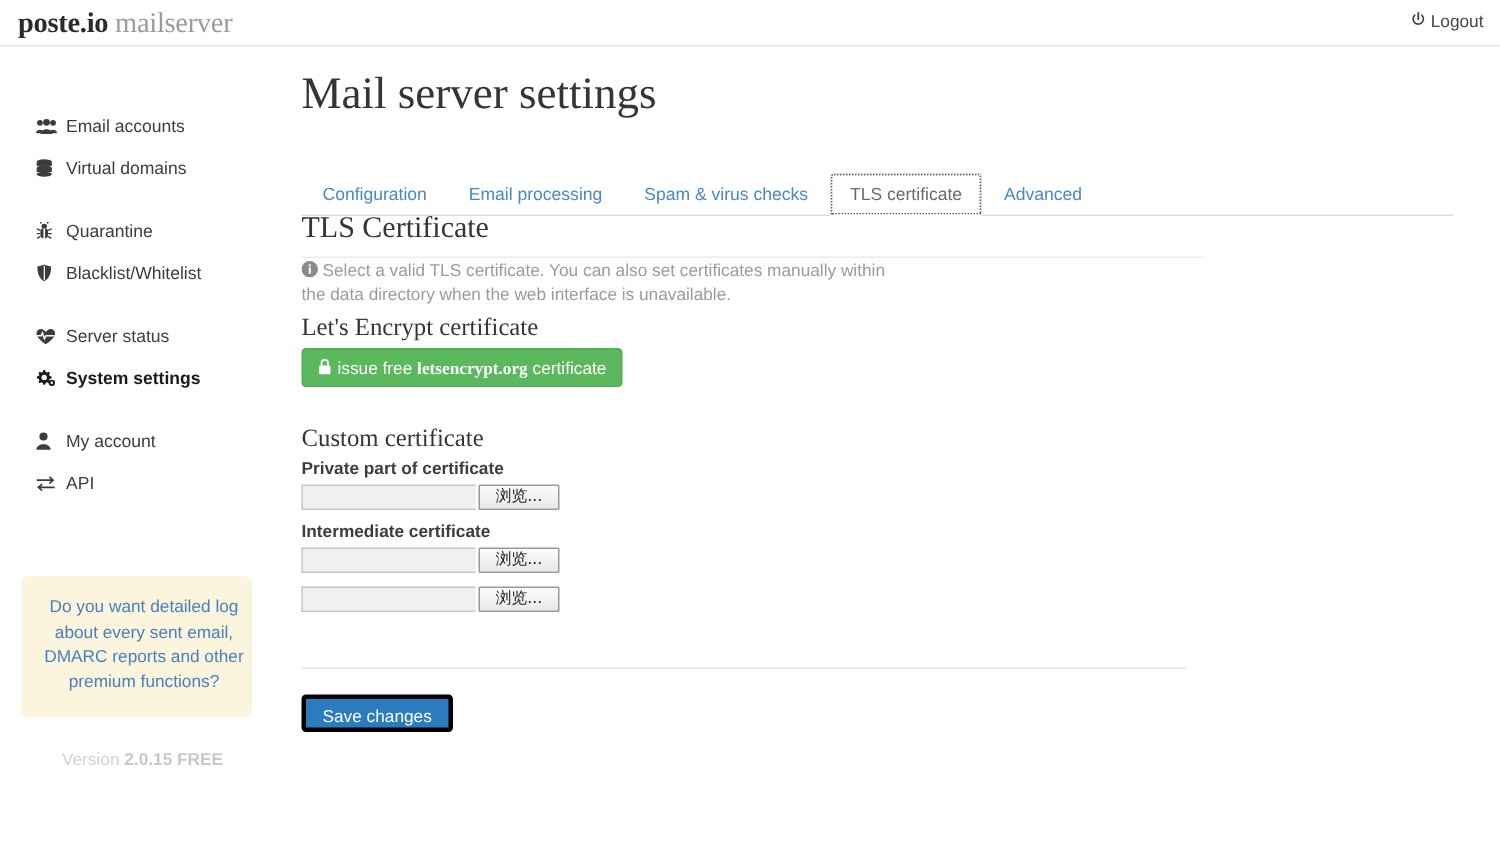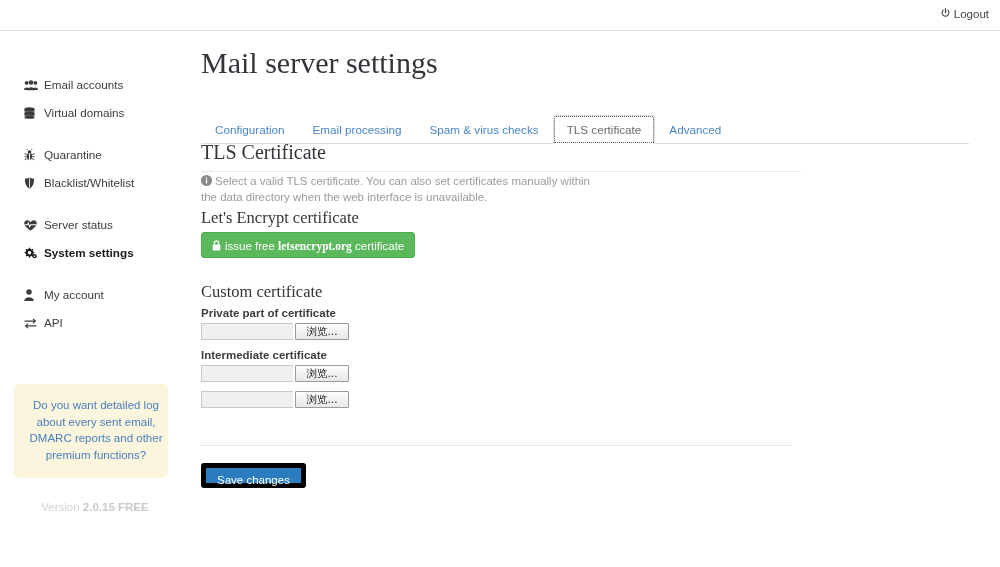--- a/index.html
+++ b/index.html
@@ -183,21 +183,21 @@
   .field { position: absolute; left: 5px; width: 300px; }
   .field-label {
     font-size: 11.5px;
     font-weight: bold;
     color: #3d3d3d;
     margin-bottom: 4px;
     white-space: nowrap;
   }
   .file-input {
     display: flex; align-items: stretch;
-    width: 148px; height: 17px;
+    width: 172px; height: 17px;
   }
   .file-text {
     flex: 1;
     background: #f0f0f0;
     border: 1px solid #c8c8c8;
     border-right: none;
     height: 17px;
   }
   .file-btn {
     width: 54px; height: 17px; line-height: 15px;
@@ -217,32 +217,36 @@
   .divider {
     position: absolute; left: 5px; top: 414px;
     width: 590px; height: 1px;
     background: #e6e6e6;
   }
   .btn-save {
     position: absolute; left: 5px; top: 432px;
     height: 25px; line-height: 24px;
     padding: 0 11px;
     background: #2b7cbf;
-    border: 5px solid #000000;
+    border: 3px solid #000000;
     border-radius: 3px;
     color: #ffffff;
     font-size: 11.5px;
     white-space: nowrap;
     cursor: pointer;
   }
 </style>
 </head>
 <body>
 
 <div class="topbar">
+  <div class="brand">
+    <span>poste.io</span>
+    <span class="brand-sub">mailserver</span>
+  </div>
   <div class="logout">
     <span class="pw-ico">
       <svg width="11" height="11" viewBox="0 0 16 16">
           <path d="M8 1 L8 7" stroke="#444" stroke-width="1.8" fill="none" stroke-linecap="round"></path>
           <path d="M4.6 3.1 A5 5 0 1 0 11.4 3.1" stroke="#444" stroke-width="1.6" fill="none" stroke-linecap="round"></path>
         </svg>
     </span><span>Logout</span>
   </div>
 </div>
 

